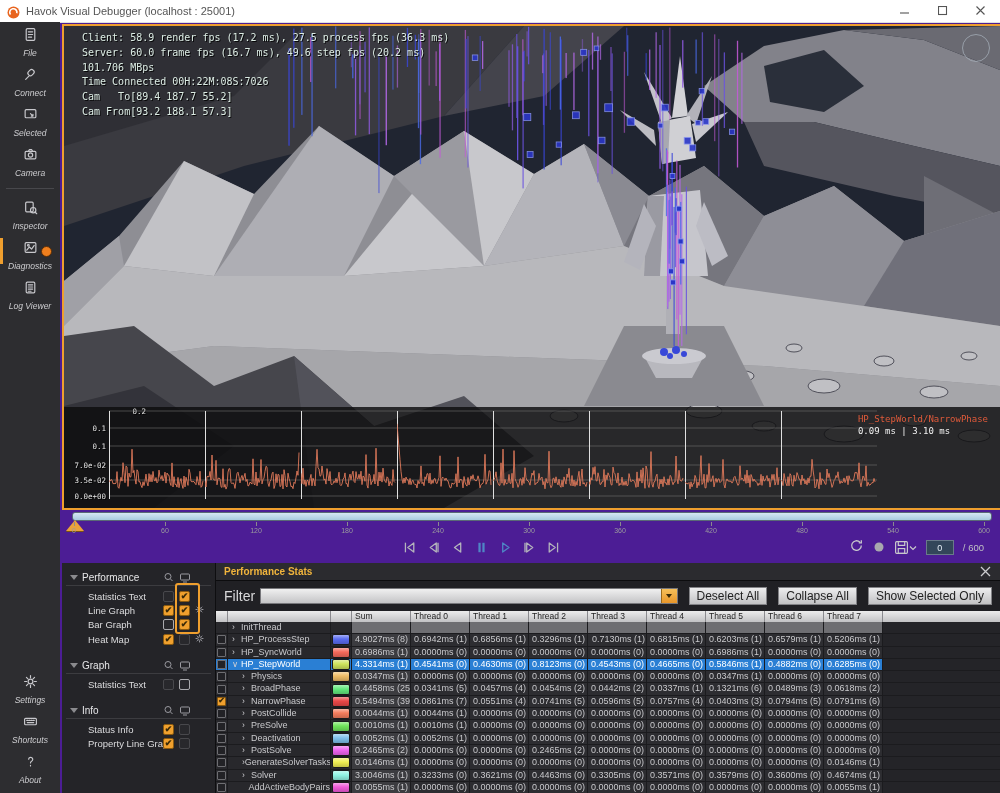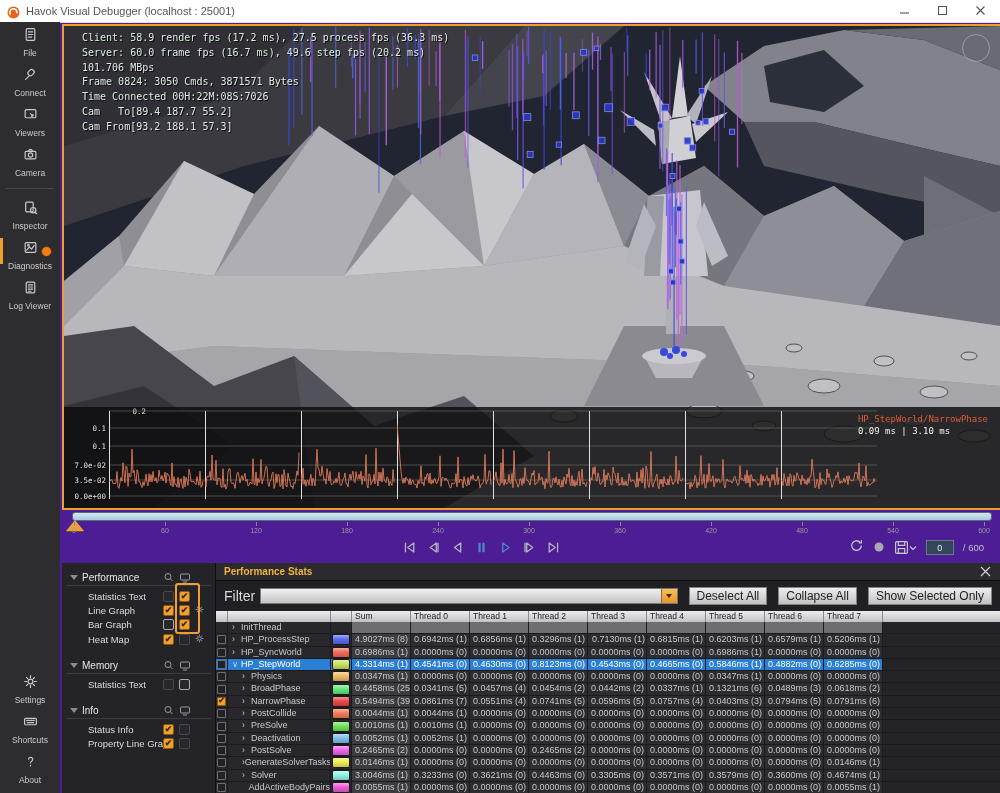--- a/index.html
+++ b/index.html
@@ -9,21 +9,21 @@
   .titlebar{position:absolute;left:0;top:0;width:1000px;height:22px;background:#ffffff;
             display:flex;align-items:center;border-bottom:1px solid #e0e0e0;}
   .titlebar .logo{width:13px;height:13px;margin:0 6px 0 7px;}
   .titlebar .title{font-size:11px;color:#555;}
   .wbtns{margin-left:auto;display:flex;align-items:center;height:22px;}
   .wbtn{width:38px;height:22px;display:flex;align-items:center;justify-content:center;}
   
   .sidebar{position:absolute;left:0;top:22px;width:60px;height:771px;background:#2d2d30;
            display:flex;flex-direction:column;align-items:stretch;}
   .side-item{position:relative;display:flex;flex-direction:column;align-items:center;
-             padding:5px 0 4px 0;color:#c8c8cc;}
+             padding:5px 0 4px 0;color:#c8c8cc;font-style:italic;}
   .side-item .lbl{font-size:8.5px;margin-top:2px;color:#cccccf;white-space:nowrap;}
   .side-item.active::before{content:"";position:absolute;left:0;top:3px;width:3px;height:26px;background:#ef9f2e;}
   .side-div{height:1px;background:#48484c;margin:6px 6px;}
   .side-badge{position:absolute;left:41px;top:224px;width:9px;height:9px;border-radius:50%;
               background:#ef7f1e;border:1.5px solid #5a2e08;}
   .side-bottom{margin-top:auto;padding-bottom:4px;}
   
   .viewport{position:absolute;left:62px;top:24px;width:936px;height:482px;border:2px solid #ef9f2e;
             box-sizing:content-box;background:#202531;overflow:hidden;}
   .scene{position:absolute;left:0;top:0;}
@@ -160,21 +160,21 @@
               <rect x="5.2" y="2.2" width="4.6" height="6" rx="2" transform="rotate(45 7.5 5.2)"></rect>
               <path d="M2.5 11.5l3-3"></path>
             </svg></span>
           <span class="lbl">Connect</span>
         </div>
         <div class="side-item">
           <span><svg width="15" height="15" viewBox="0 0 14 14" fill="none" stroke="#c8c8cc" stroke-width="1.1" stroke-linecap="round" stroke-linejoin="round">
               <rect x="2" y="2.5" width="10" height="7.5" rx="1"></rect>
               <path d="M7 6.2l2.3 2.3M9.3 6.9v1.6H7.7"></path>
             </svg></span>
-          <span class="lbl">Viewers</span>
+          <span class="lbl">Selected</span>
         </div>
         <div class="side-item">
           <span><svg width="15" height="15" viewBox="0 0 14 14" fill="none" stroke="#c8c8cc" stroke-width="1.1" stroke-linecap="round" stroke-linejoin="round">
               <rect x="2" y="4" width="10" height="7" rx="1"></rect>
               <circle cx="7" cy="7.5" r="2"></circle>
               <path d="M5 4l1-1.5h2L9 4"></path>
             </svg></span>
           <span class="lbl">Camera</span>
         </div>
       </div>
@@ -419,21 +419,21 @@
           <rect x="611.4787051179446" y="172.1580271376297" width="1.2" height="36.97887552436441" fill="#3a46d8" opacity="0.85"></rect>
           <rect x="615.4052861761302" y="232.8581415489316" width="5" height="5" fill="#2a36c8" stroke="#8a96f0" stroke-width="0.8"></rect>
           <rect x="605.9752344172448" y="147.5305998325348" width="5" height="5" fill="#2a36c8" stroke="#8a96f0" stroke-width="0.8"></rect>
           <rect x="606.5678052990697" y="253.91224909573793" width="5" height="5" fill="#2a36c8" stroke="#8a96f0" stroke-width="0.8"></rect>
           <rect x="612.654021460563" y="180.16568582504988" width="5" height="5" fill="#2a36c8" stroke="#8a96f0" stroke-width="0.8"></rect>
           <rect x="614.0788636649959" y="212.92980398982763" width="5" height="5" fill="#2a36c8" stroke="#8a96f0" stroke-width="0.8"></rect>
           <rect x="604.5570599762723" y="242.82518081367016" width="5" height="5" fill="#2a36c8" stroke="#8a96f0" stroke-width="0.8"></rect>
         </g>
     </svg>
 
-    <div class="overlay" id="overlay-lines"><div>Client: 58.9 render fps (17.2 ms), 27.5 process fps (36.3 ms)</div><div>Server: 60.0 frame fps (16.7 ms), 49.6 step fps (20.2 ms)</div><div>101.706 MBps</div><div>Frame 0824: 3050 Cmds, 3871571 Bytes</div><div>Time Connected 00H:22M:08S:7026</div><div>Cam   To[89.4 187.7 55.2]</div><div>Cam From[93.2 188.1 57.3]</div></div>
+    <div class="overlay" id="overlay-lines"><div>Client: 58.9 render fps (17.2 ms), 27.5 process fps (36.3 ms)</div><div>Server: 60.0 frame fps (16.7 ms), 49.6 step fps (20.2 ms)</div><div>101.706 MBps</div><div>Time Connected 00H:22M:08S:7026</div><div>Cam   To[89.4 187.7 55.2]</div><div>Cam From[93.2 188.1 57.3]</div></div>
     <div class="compass"></div>
 
     <div class="graphstrip">
       <div id="graph-ylabels">
           <div class="gy" style="top: 0px; padding-left: 40px;">0.2</div>
           <div class="gy" style="top: 17px;">0.1</div>
           <div class="gy" style="top: 35px;">0.1</div>
           <div class="gy" style="top: 54px;">7.0e-02</div>
           <div class="gy" style="top: 69px;">3.5e-02</div>
           <div class="gy" style="top: 85px;">0.0e+00</div>
@@ -657,21 +657,21 @@
               <span class="cb c2 dim"></span>
               <span class="tgear"><svg width="11" height="11" viewBox="0 0 14 14" fill="none" stroke="#9a9aa0" stroke-width="1.2">
                   <circle cx="7" cy="7" r="2.2"></circle>
                   <path d="M7 2v2M7 10v2M2 7h2M10 7h2M3.5 3.5l1.4 1.4M9.1 9.1l1.4 1.4M10.5 3.5L9.1 4.9M4.9 9.1L3.5 10.5"></path>
                 </svg></span>
             </div>
           </div>
           <div class="tsec">
             <div class="tsec-h">
               <span class="car"></span>
-              <span>Memory</span>
+              <span>Graph</span>
               <span class="hic" style="left:97px">
                 <svg width="12" height="12" viewBox="0 0 12 12" fill="none" stroke="#9a9aa0" stroke-width="1">
                   <circle cx="5" cy="4.5" r="3"></circle>
                   <path d="M7.3 6.8l2.2 2.2"></path>
                 </svg>
               </span>
               <span class="hic" style="left:113px">
                 <svg width="12" height="12" viewBox="0 0 12 12" fill="none" stroke="#9a9aa0" stroke-width="1">
                   <rect x="1.5" y="2" width="9" height="6" rx="1"></rect>
                   <path d="M4 10h4"></path>

